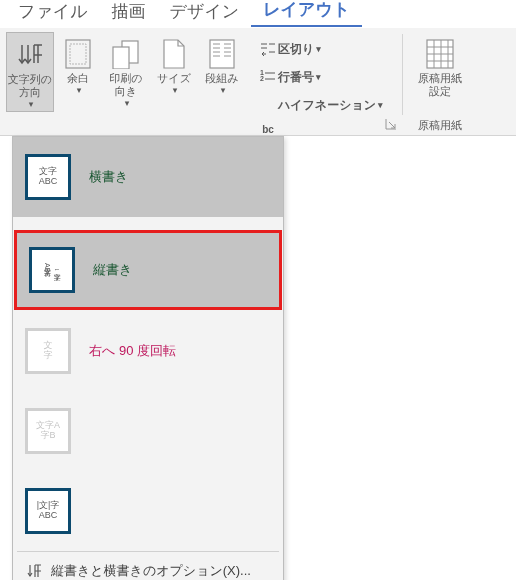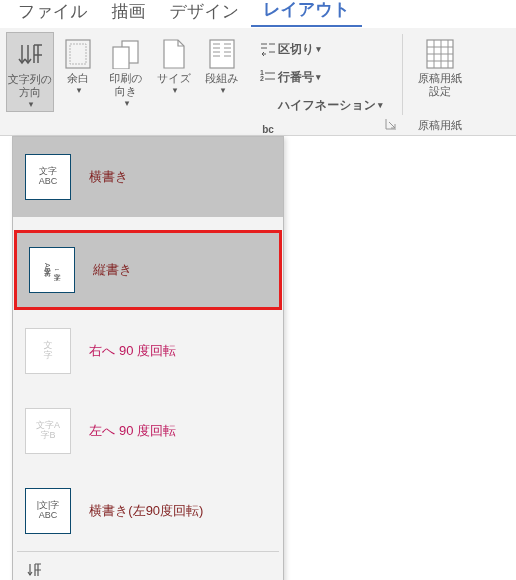--- a/index.html
+++ b/index.html
@@ -144,38 +144,38 @@
       border: 3px solid #e61e1e;
       margin: 1px;
     }
     .dd-item.disabled {
       color: #b5b5b5;
       cursor: default;
     }
     .dd-item .dd-ico {
       width: 46px;
       height: 46px;
-      border: 1px solid #0c4a6e;
+      border: 3px solid #0c4a6e;
       background: #fff;
       display: flex;
       flex-direction: column;
       align-items: center;
       justify-content: center;
       font-size: 9px;
       line-height: 1.1;
       color: #595959;
       flex-shrink: 0;
     }
     .dd-item.disabled .dd-ico {
       border-color: #d0d0d0;
       color: #c5c5c5;
     }
     .dd-item .dd-lbl {
       font-size: 13px;
-      color: #7f1d1d;
+      color: #14532d;
     }
     .dd-item.disabled .dd-lbl {
       color: #be185d;
     }
     .dd-sep {
       height: 1px;
       background: #d0d0d0;
       margin: 0 4px;
     }
     .dd-footer {
@@ -353,32 +353,31 @@
       <span>文</span>
       <span>字</span>
     </div>
     <span class="dd-lbl">右へ 90 度回転</span>
   </div>
   <div class="dd-item disabled">
     <div class="dd-ico">
       <span>文字A</span>
       <span>字B</span>
     </div>
-    <span class="dd-lbl">左へ 90 度回転</span>
   </div>
   <div class="dd-item">
     <div class="dd-ico">
       <span>|文|字</span>
       <span>ABC</span>
     </div>
-    <span class="dd-lbl">横書き(左90度回転)</span>
   </div>
   <div class="dd-sep"></div>
   <div class="dd-footer">
     <span class="ico">
       <svg width="16" height="16" viewBox="0 0 16 16">
           <line x1="4" y1="2" x2="4" y2="13" stroke="#595959" stroke-width="1.2"></line>
           <polyline points="2,10 4,13 6,10" fill="none" stroke="#595959" stroke-width="1.2"></polyline>
           <path d="M9 2 L9 14 M9 2 L15 2 M12 2 L12 14 M9 8 L15 8" stroke="#595959" stroke-width="1.2" fill="none"></path>
         </svg>
     </span>
+    <span>縦書きと横書きのオプション(X)...</span>
   </div>
 </div>
 
 </body></html>

